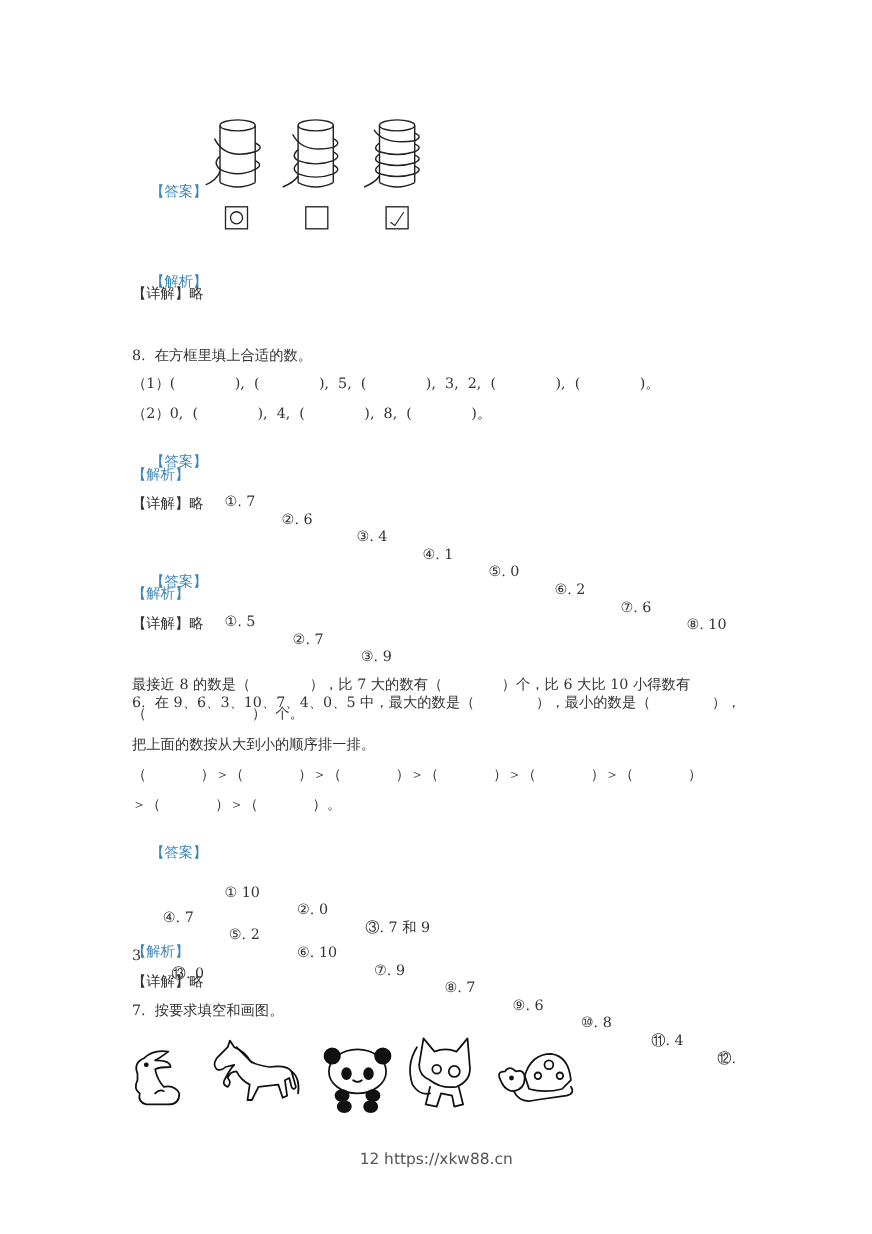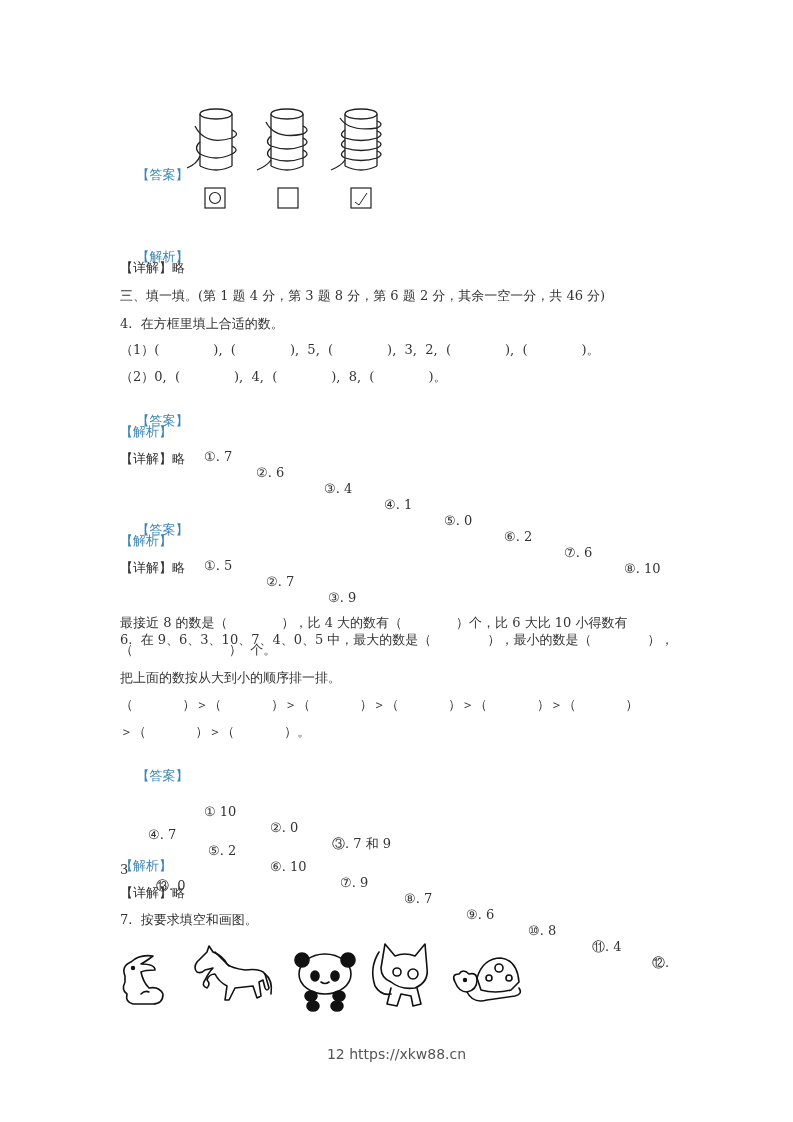--- a/index.html
+++ b/index.html
@@ -72,23 +72,22 @@
         <path d="M170 98 L174 101 L182 89" stroke-width="1"></path>
       </g>
     </svg>
   </div>
 
   <div class="line" style="top:233px;">
     <span class="tag">【解析】</span>
   </div>
   <div class="line" style="top:260px;"><span>【详解】</span><span>略</span></div>
 
-  <div class="line" style="top:288px;">三、填一填。(第 1 题 4 分，第 3 题 8 分，第 6 题 2 分，其余一空一分，共 46 分)</div>
 
-  <div class="line" style="top:316px;">4.  在方框里填上合适的数。</div>
+  <div class="line" style="top:316px;">8.  在方框里填上合适的数。</div>
   <div class="line" style="top:342px;"><span>（1）(</span><span class="blank" style="width:54px"></span><span>),  (</span><span class="blank" style="width:54px"></span><span>),  5,  (</span><span class="blank" style="width:54px"></span><span>),  3,  2,  (</span><span class="blank" style="width:54px"></span><span>),  (</span><span class="blank" style="width:54px"></span><span>)。</span></div>
   <div class="line" style="top:369px;"><span>（2）0,  (</span><span class="blank" style="width:54px"></span><span>),  4,  (</span><span class="blank" style="width:54px"></span><span>),  8,  (</span><span class="blank" style="width:54px"></span><span>)。</span></div>
 
   <div class="line" style="top:397px;">
     <span class="tag">【答案】</span>
     <span class="ans-item" style="position:absolute; left:84px;">①. 7</span>
     <span class="ans-item" style="position:absolute; left:136px;">②. 6</span>
     <span class="ans-item" style="position:absolute; left:204px;">③. 4</span>
     <span class="ans-item" style="position:absolute; left:264px;">④. 1</span>
     <span class="ans-item" style="position:absolute; left:324px;">⑤. 0</span>
@@ -102,21 +101,21 @@
   <div class="line" style="top:506px;">
     <span class="tag">【答案】</span>
     <span class="ans-item" style="position:absolute; left:84px;">①. 5</span>
     <span class="ans-item" style="position:absolute; left:146px;">②. 7</span>
     <span class="ans-item" style="position:absolute; left:208px;">③. 9</span>
   </div>
   <div class="line" style="top:533px;"><span class="tag">【解析】</span></div>
   <div class="line" style="top:560px;"><span>【详解】</span><span>略</span></div>
 
   <div class="line" style="top:588px;margin-top:44px;"><span>6.  在 9、6、3、10、7、4、0、5 中，最大的数是（</span><span class="blank" style="width:56px"></span><span>），最小的数是（</span><span class="blank" style="width:56px"></span><span>），</span></div>
-  <div class="line" style="top:615px;"><span>最接近 8 的数是（</span><span class="blank" style="width:54px"></span><span>），比 4 大的数有（</span><span class="blank" style="width:54px"></span><span>）个，比 6 大比 10 小得数有</span></div>
+  <div class="line" style="top:615px;"><span>最接近 8 的数是（</span><span class="blank" style="width:54px"></span><span>），比 7 大的数有（</span><span class="blank" style="width:54px"></span><span>）个，比 6 大比 10 小得数有</span></div>
   <div class="line" style="top:642px;"><span>（</span><span class="blank" style="width:96px"></span><span>）  个。</span></div>
   <div class="line" style="top:670px;">把上面的数按从大到小的顺序排一排。</div>
   <div class="line" style="top:697px;">（            ）＞（            ）＞（            ）＞（            ）＞（            ）＞（            ）</div>
   <div class="line" style="top:724px;">＞（            ）＞（            ）。</div>
 
   <div class="line" style="top:752px;">
     <span class="tag">【答案】</span>
     <span class="ans-item" style="position:absolute; left:84px;">① 10</span>
     <span class="ans-item" style="position:absolute; left:150px;">②. 0</span>
     <span class="ans-item" style="position:absolute; left:212px;text-align:center;">③. 7 和 9</span>

